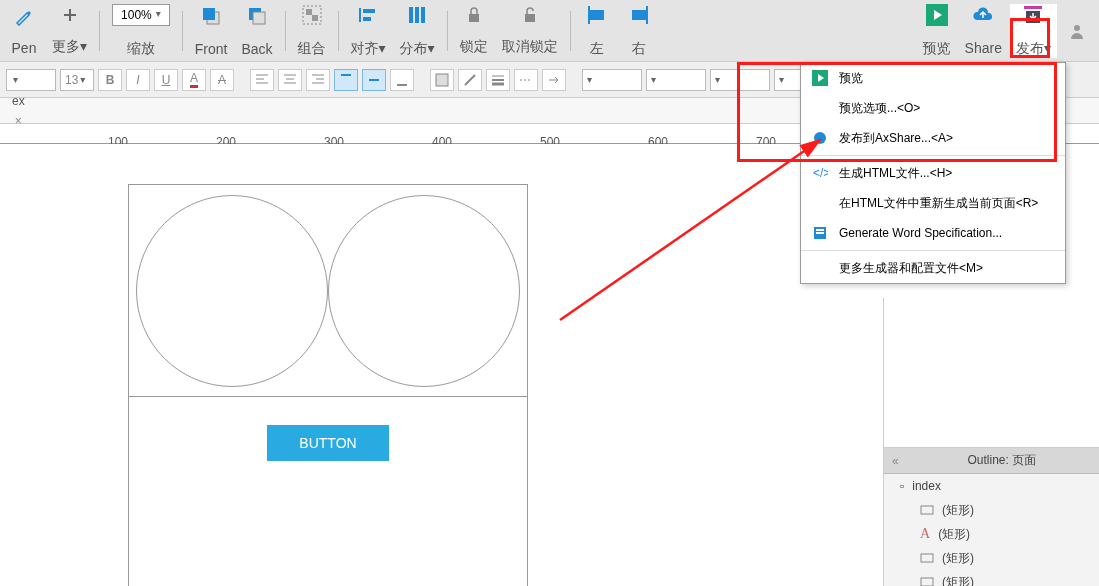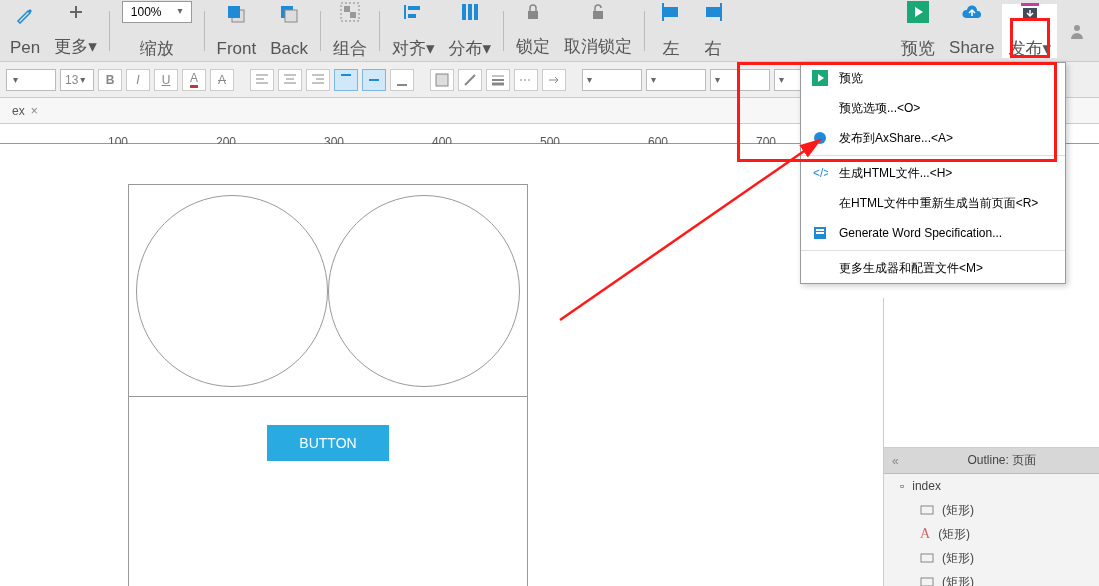--- a/index.html
+++ b/index.html
@@ -1,28 +1,28 @@
 <!DOCTYPE html>
 <html><head>
 <meta charset="utf-8">
 <style>
 *{box-sizing:border-box;margin:0;padding:0;font-family:"Segoe UI",Arial,sans-serif;font-size:12px;}
 body{background:#fff;width:1099px;height:586px;overflow:hidden;position:relative;}
 .toolbar{background:#e4e4e4;height:62px;display:flex;align-items:center;padding:0 4px;border-bottom:1px solid #ccc;gap:2px;}
 .tbtn{display:flex;flex-direction:column;align-items:center;justify-content:center;min-width:40px;height:54px;cursor:pointer;padding:2px 6px;}
 .tbtn-ico{width:24px;height:24px;display:flex;align-items:center;justify-content:center;}
-.tbtn-lbl{font-size:17px;color:#555;margin-top:14px;}
+.tbtn-lbl{font-size:14px;color:#555;margin-top:14px;}
 .sep{width:1px;height:40px;background:#bbb;margin:0 4px;}
-.zoom-box{background:#fff;border:1px solid #999;padding:3px 8px;font-size:13px;display:flex;align-items:flex-start;gap:16px;}
+.zoom-box{background:#fff;border:1px solid #999;padding:3px 8px;font-size:13px;display:flex;align-items:flex-start;gap:4px;}
 .fmt{background:#efefef;height:36px;display:flex;align-items:center;padding:2px 6px;gap:4px;border-bottom:1px solid #ccc;}
 .fsel{background:#fff;border:1px solid #bbb;height:22px;padding:0 4px;color:#888;display:flex;align-items:center;gap:2px;min-width:34px;}
 .fbtn{width:24px;height:22px;border:1px solid #ccc;background:#fff;display:flex;align-items:center;justify-content:center;color:#888;cursor:pointer;}
 .fbtn.active{background:#d0e8f8;border-color:#7ab8e0;}
 .tabbar{height:26px;background:#f7f7f7;border-bottom:1px solid #ccc;display:flex;align-items:center;padding-left:4px;}
-.tab{padding:2px 8px;font-size:12px;color:#555;display:flex;align-items:center;gap:6px;}
+.tab{padding:2px 8px;font-size:12px;color:#555;display:flex;align-items:center;gap:6px;flex-direction:column;}
 .tab-x{color:#888;cursor:pointer;}
 .ruler{height:20px;background:#fff;border-bottom:1px solid #999;position:relative;font-size:10px;color:#555;}
 .rtick{position:absolute;top:11px;}
 .canvas{position:absolute;left:0;top:144px;right:0;bottom:0;background:#fff;}
 .artboard{position:absolute;left:128px;top:40px;width:400px;height:410px;border:1px solid #999;}
 .art-head{text-align:center;font-size:28px;font-weight:700;padding:36px 0 24px;border-bottom:1px solid #999;}
 .circs{height:212px;border-bottom:1px solid #999;display:flex;align-items:center;justify-content:center;}
 .circ{width:192px;height:192px;border:1px solid #999;border-radius:50%;}
 .btn-row{display:flex;justify-content:center;padding-top:28px;}
 .blue-btn{background:#29abe2;color:#fff;padding:10px 32px;font-size:14px;}

